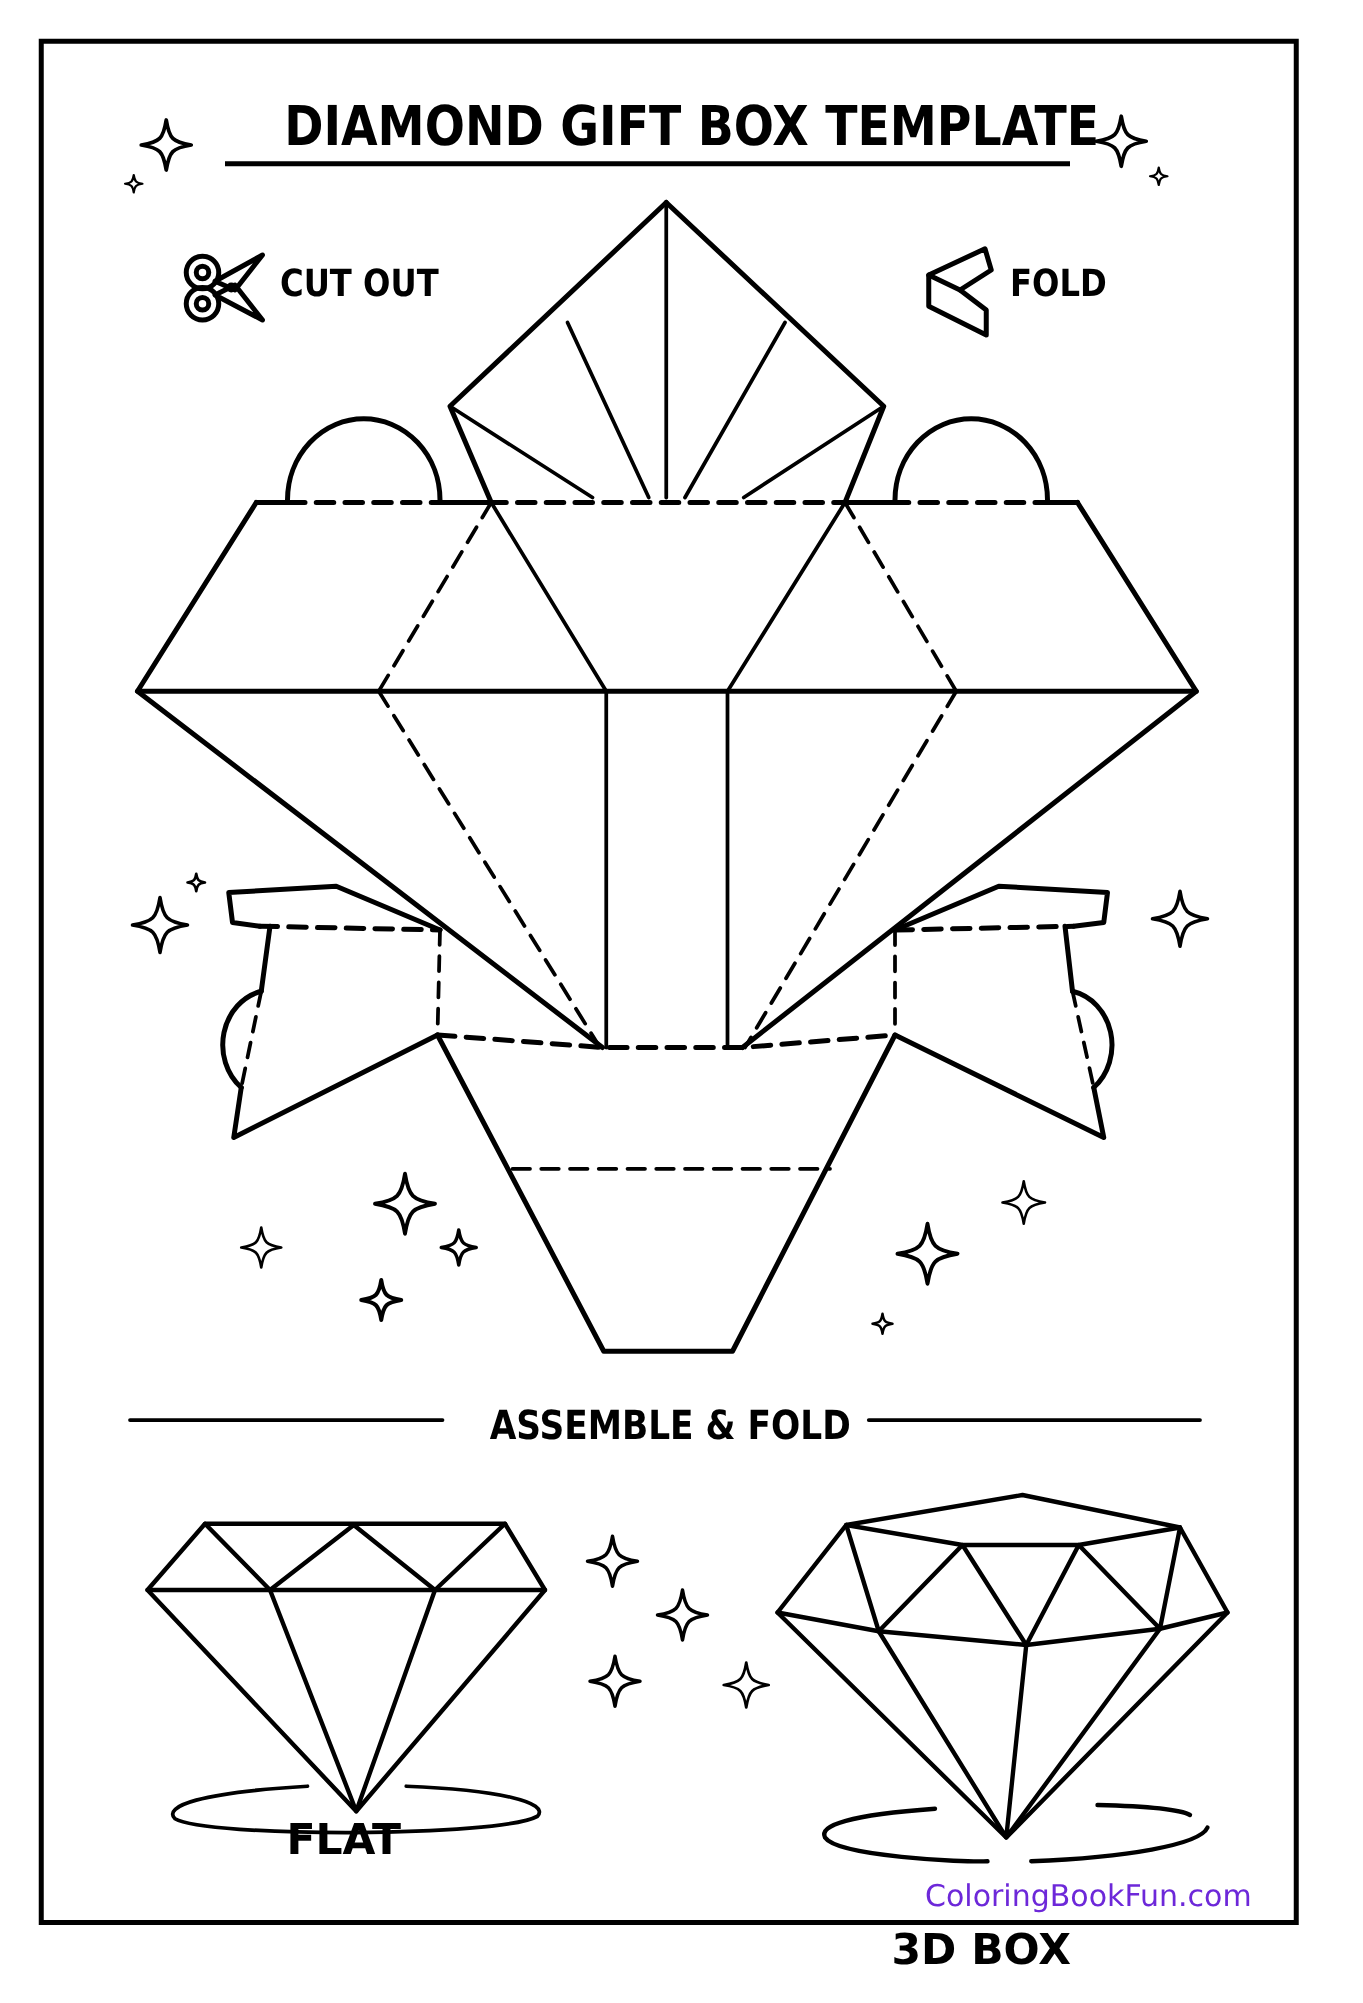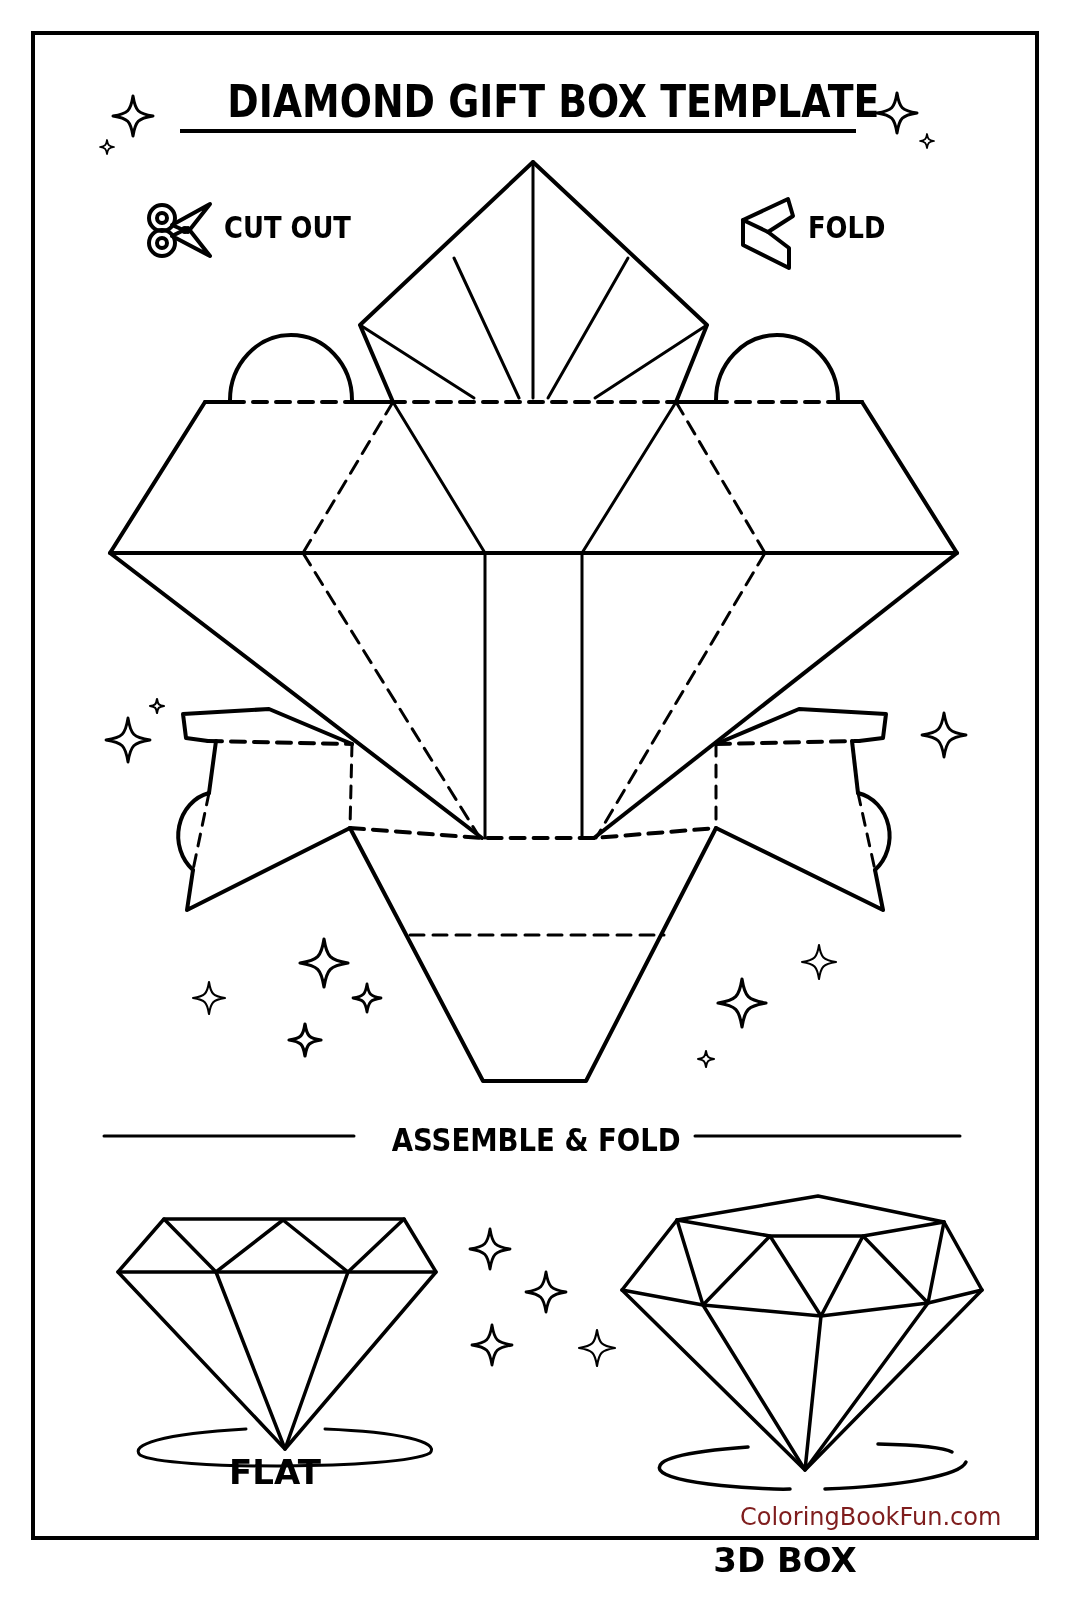--- a/index.html
+++ b/index.html
@@ -4,21 +4,21 @@
 <style>
   html, body { margin:0; padding:0; background:#ffffff; }
   body { width:1090px; height:1602px; position:relative; overflow:hidden; font-family:"DejaVu Sans", sans-serif; color:#000; }
   .frame { position:absolute; left:31px; top:31px; width:1000px; height:1501px; border:4px solid #000; box-sizing:content-box; }
   .art { position:absolute; left:0; top:0; }
   .title { position:absolute; left:180px; top:76px; width:676px; text-align:center; font-weight:bold; font-size:44px; letter-spacing:0px; line-height:52px; transform:scaleX(0.86); transform-origin:center; white-space:nowrap; }
   .title-rule { position:absolute; left:180px; top:129px; width:676px; height:4px; background:#000; }
   .legend-label { position:absolute; font-weight:bold; font-size:30px; line-height:34px; white-space:nowrap; transform:scaleX(0.86); transform-origin:left; }
   .section-label { position:absolute; left:370px; top:1120px; width:310px; text-align:center; font-weight:bold; font-size:32px; line-height:40px; white-space:nowrap; transform:scaleX(0.86); transform-origin:center; }
   .view-label { position:absolute; font-weight:bold; font-size:34px; line-height:40px; white-space:nowrap; text-align:center; }
-  .credit { position:absolute; left:740px; top:1502px; font-size:24px; line-height:30px; white-space:nowrap; color:#7f1d1d; }
+  .credit { position:absolute; left:740px; top:1502px; font-size:24px; line-height:30px; white-space:nowrap; color:#6d28d9; }
 </style>
 </head>
 <body>
 
 <div class="frame"></div>
 
 <svg class="art" width="1090" height="1602" viewBox="0 0 1090 1602">
   <defs>
     <path id="spark" d="M0,-1 C0.12,-0.25 0.25,-0.12 1,0 C0.25,0.12 0.12,0.25 0,1 C-0.12,0.25 -0.25,0.12 -1,0 C-0.25,-0.12 -0.12,-0.25 0,-1 Z"></path>
   </defs>

